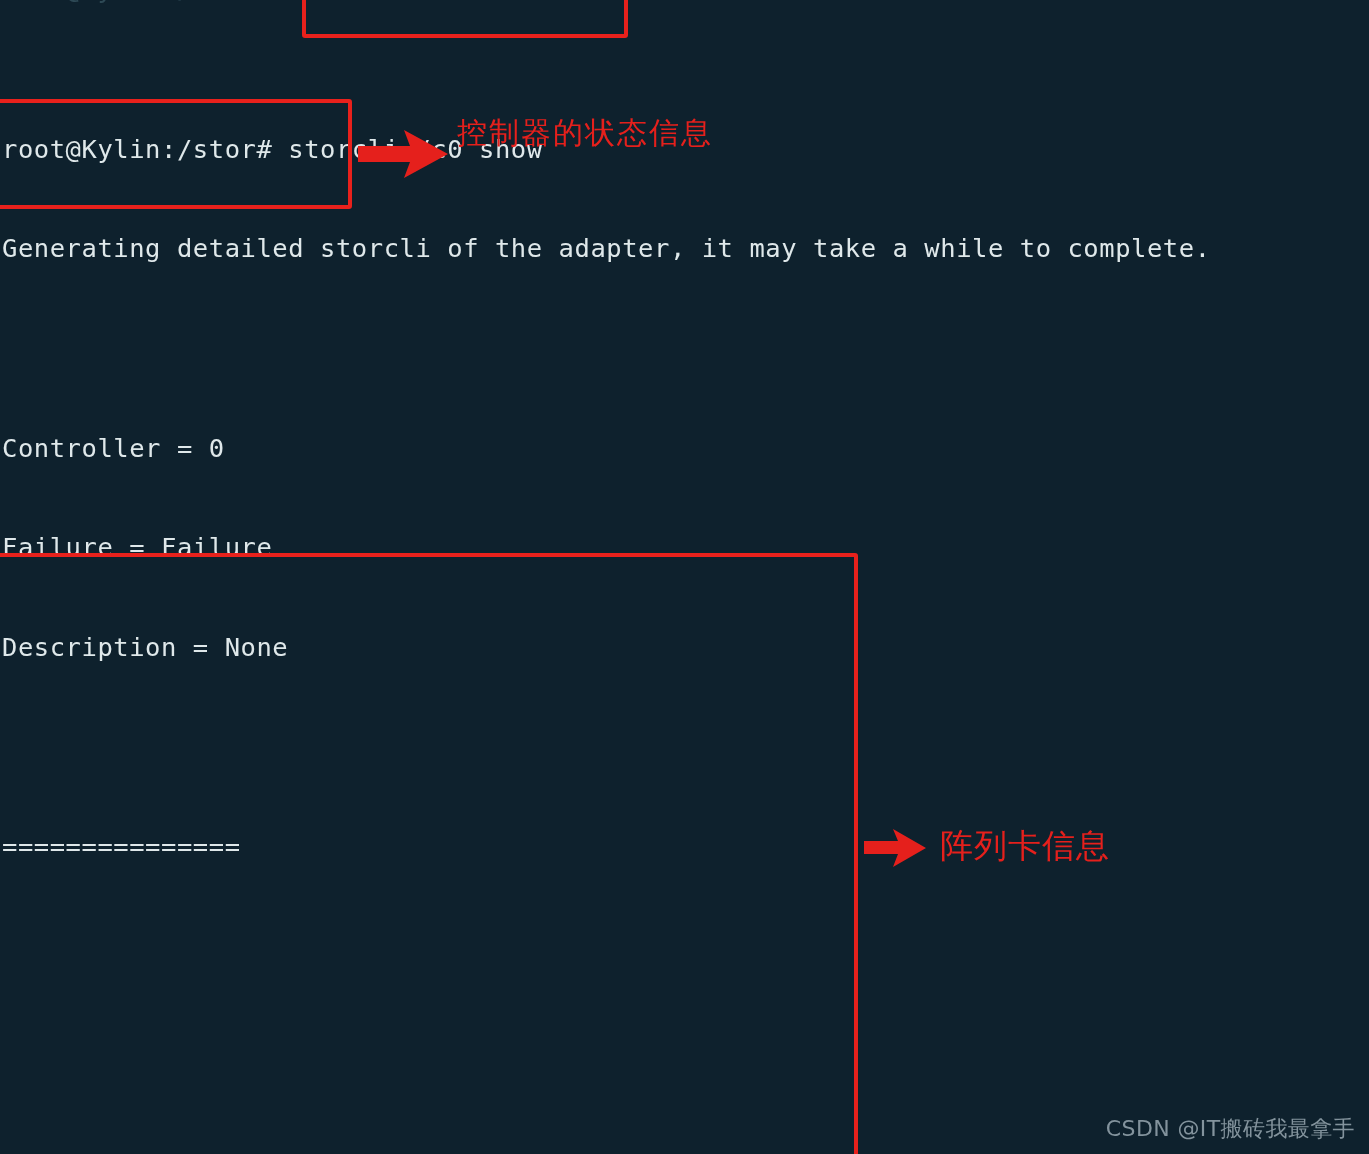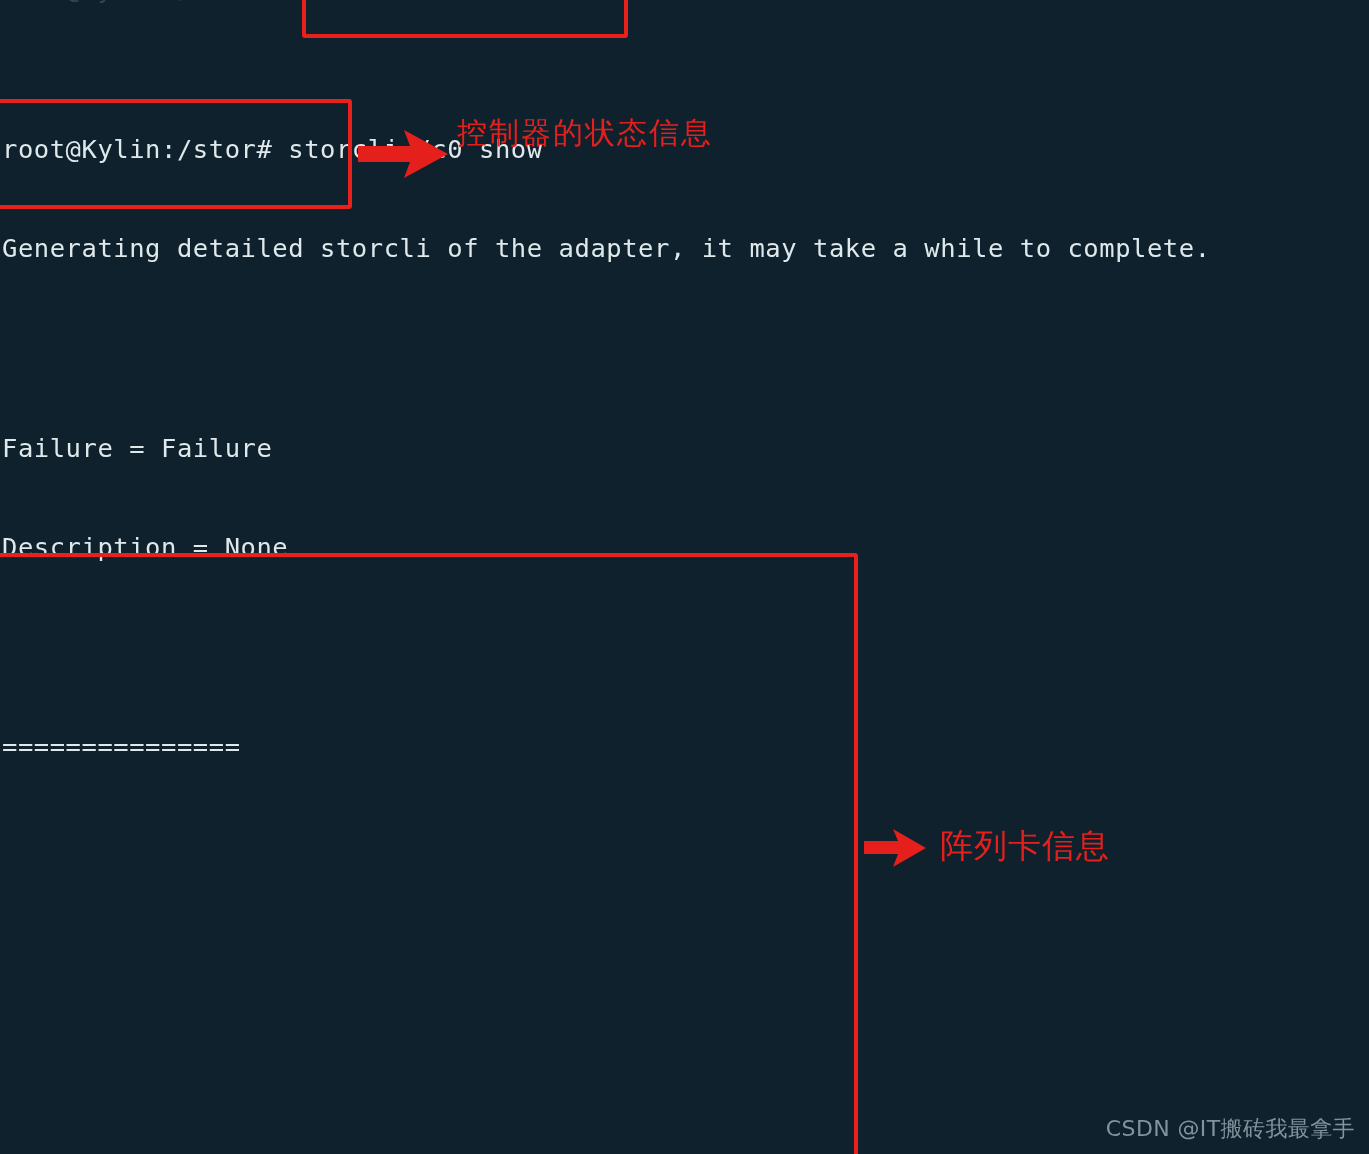--- a/index.html
+++ b/index.html
@@ -93,20 +93,21 @@
 <body>
 
 <div id="screen">
 
   <div id="term">
     <div class="clip-top">root@Kylin:/stor#</div>
 
     <div class="line">root@Kylin:/stor# storcli /c0 show</div>
     <div class="line">Generating detailed storcli of the adapter, it may take a while to complete.</div>
     <div class="line"></div>
+    <div class="line">Controller = 0</div>
     <div class="line">Failure = Failure</div>
     <div class="line">Description = None</div>
     <div class="line"></div>
     <div class="line">===============</div>
     <div class="line"></div>
     <div class="line"></div>
     
     
     
     

